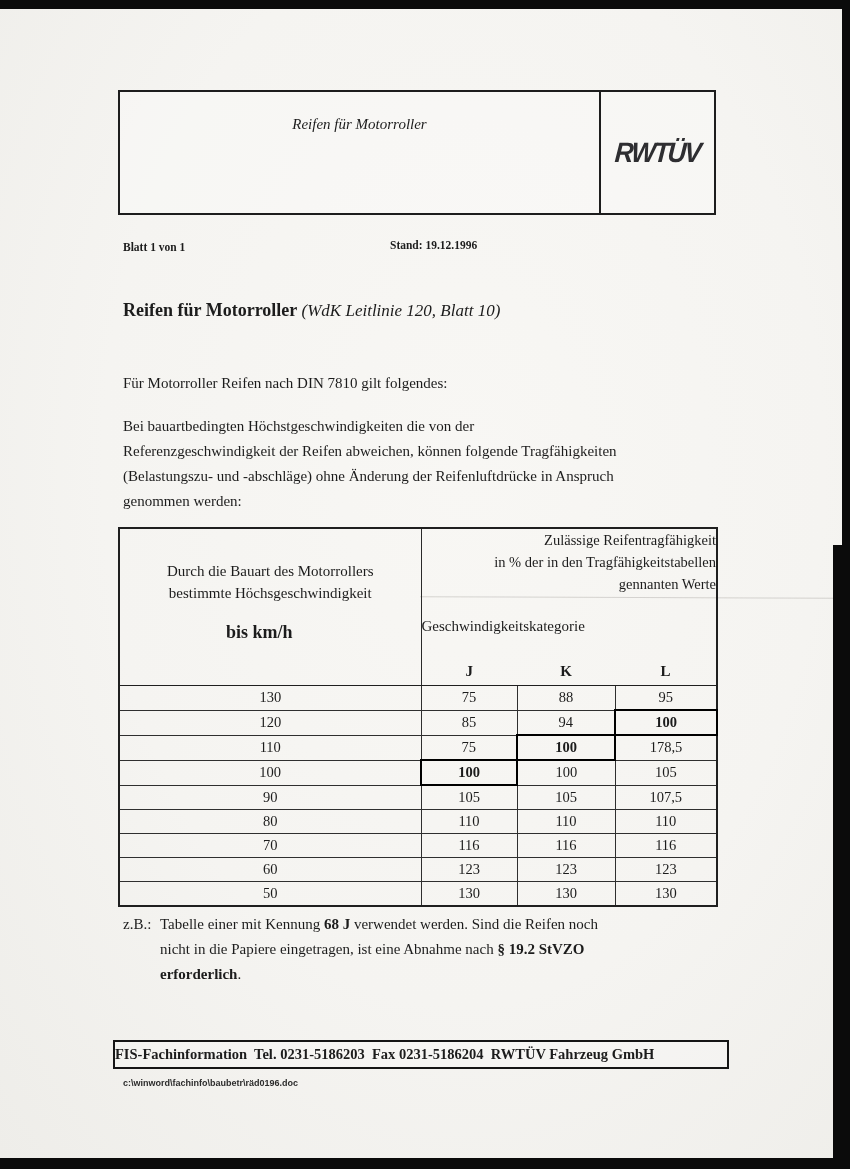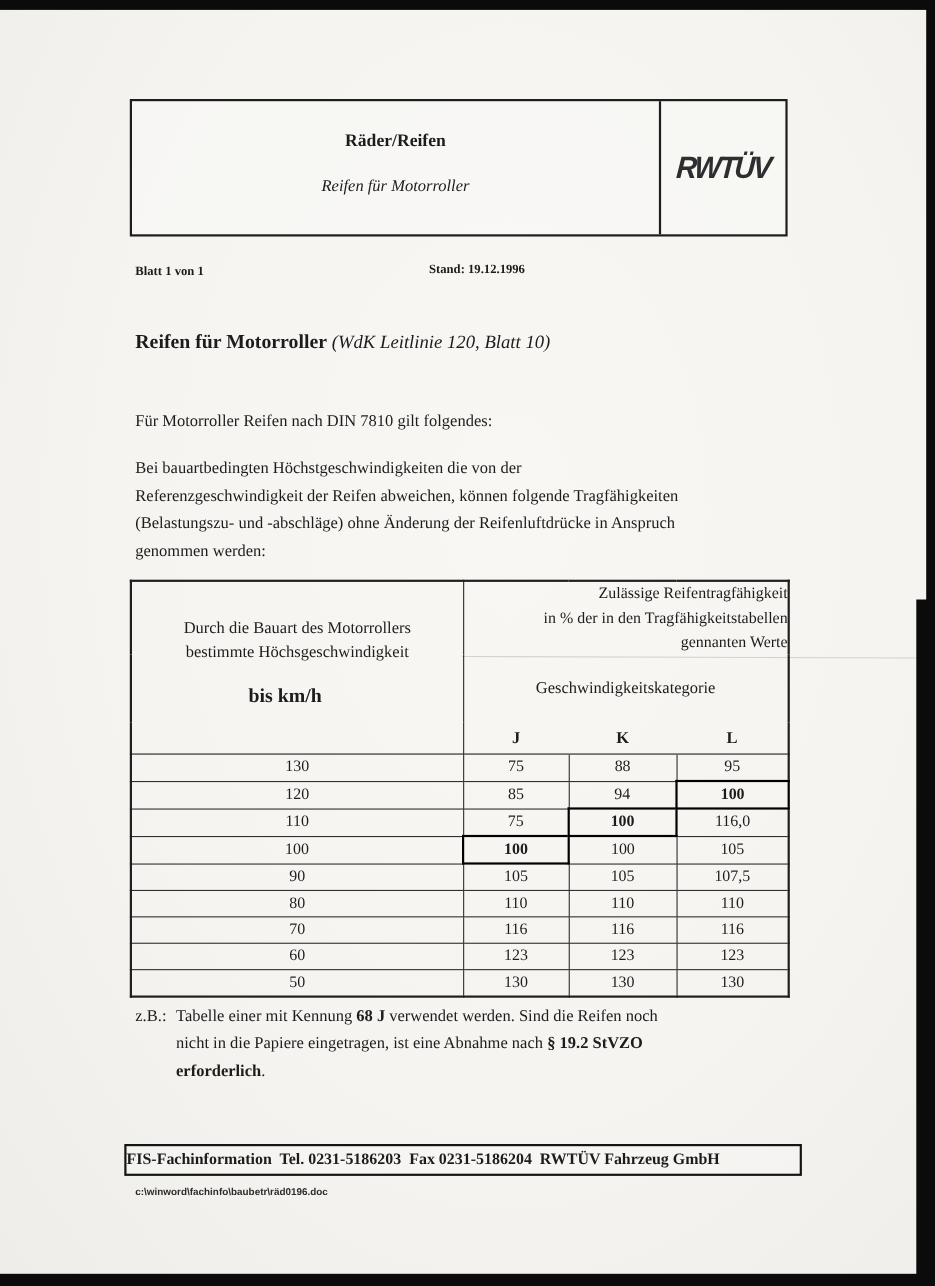--- a/index.html
+++ b/index.html
@@ -53,21 +53,21 @@
     position:absolute;top:518px;left:0;width:598px;
     border-collapse:collapse;table-layout:fixed;
     font-size:14.5px;
   }
   .tire-table td{padding:0;}
   .tire-table{border:2px solid #1f1f1f;}
   .left-head{border-right:1.5px solid #2a2a2a;border-bottom:1.6px solid #1f1f1f;vertical-align:middle;}
   .lh-text{text-align:center;font-size:15px;line-height:22px;white-space:pre-line;margin-top:-12px;}
   .lh-unit{font-size:18px;font-weight:bold;margin-top:18px;text-align:center;padding-right:22px;}
   .rh-top{border:none;height:66px;text-align:right;font-size:14.5px;line-height:22px;white-space:pre-line;vertical-align:top;padding-top:4px;}
-  .rh-cat{border:none;height:62px;text-align:center;font-size:15px;vertical-align:middle;}
+  .rh-cat{border:none;height:62px;text-align:left;font-size:15px;vertical-align:middle;}
   .col-row td{border:none;border-bottom:1.6px solid #1f1f1f;height:28px;text-align:center;font-weight:bold;font-size:15px;vertical-align:middle;}
   .tire-table tr.data-row td{
     border:1.4px solid #2f2f2f;height:23px;text-align:center;vertical-align:middle;
   }
   .tire-table tr.data-row td.hl{border:2.6px solid #000;font-weight:bold;}
 
   
   .example{position:absolute;top:903px;left:5px;display:flex;font-size:15px;line-height:25px;}
   .ex-label{width:37px;flex:none;}
   .ex-line b{font-weight:bold;}
@@ -86,21 +86,20 @@
 </head>
 <body>
 
 <div class="paper">
   <div class="crease"></div>
 
   <div class="content">
 
     <div class="header-box">
       <div class="hb-center">
-        <div class="hb-title">Räder/Reifen</div>
         <div class="hb-subtitle">Reifen für Motorroller</div>
       </div>
       <div class="hb-right">
         <span class="hb-logo">RWTÜV</span>
       </div>
     </div>
 
     <div class="meta-sheet">Blatt 1 von 1</div>
     <div class="meta-stand">Stand: 19.12.1996</div>
 
@@ -147,21 +146,21 @@
           <tr class="data-row">
             <td>120</td>
             <td>85</td>
             <td>94</td>
             <td class="hl">100</td>
           </tr>
           <tr class="data-row">
             <td>110</td>
             <td>75</td>
             <td class="hl">100</td>
-            <td>116,0</td>
+            <td>178,5</td>
           </tr>
           <tr class="data-row">
             <td>100</td>
             <td class="hl">100</td>
             <td>100</td>
             <td>105</td>
           </tr>
           <tr class="data-row">
             <td>90</td>
             <td>105</td>

